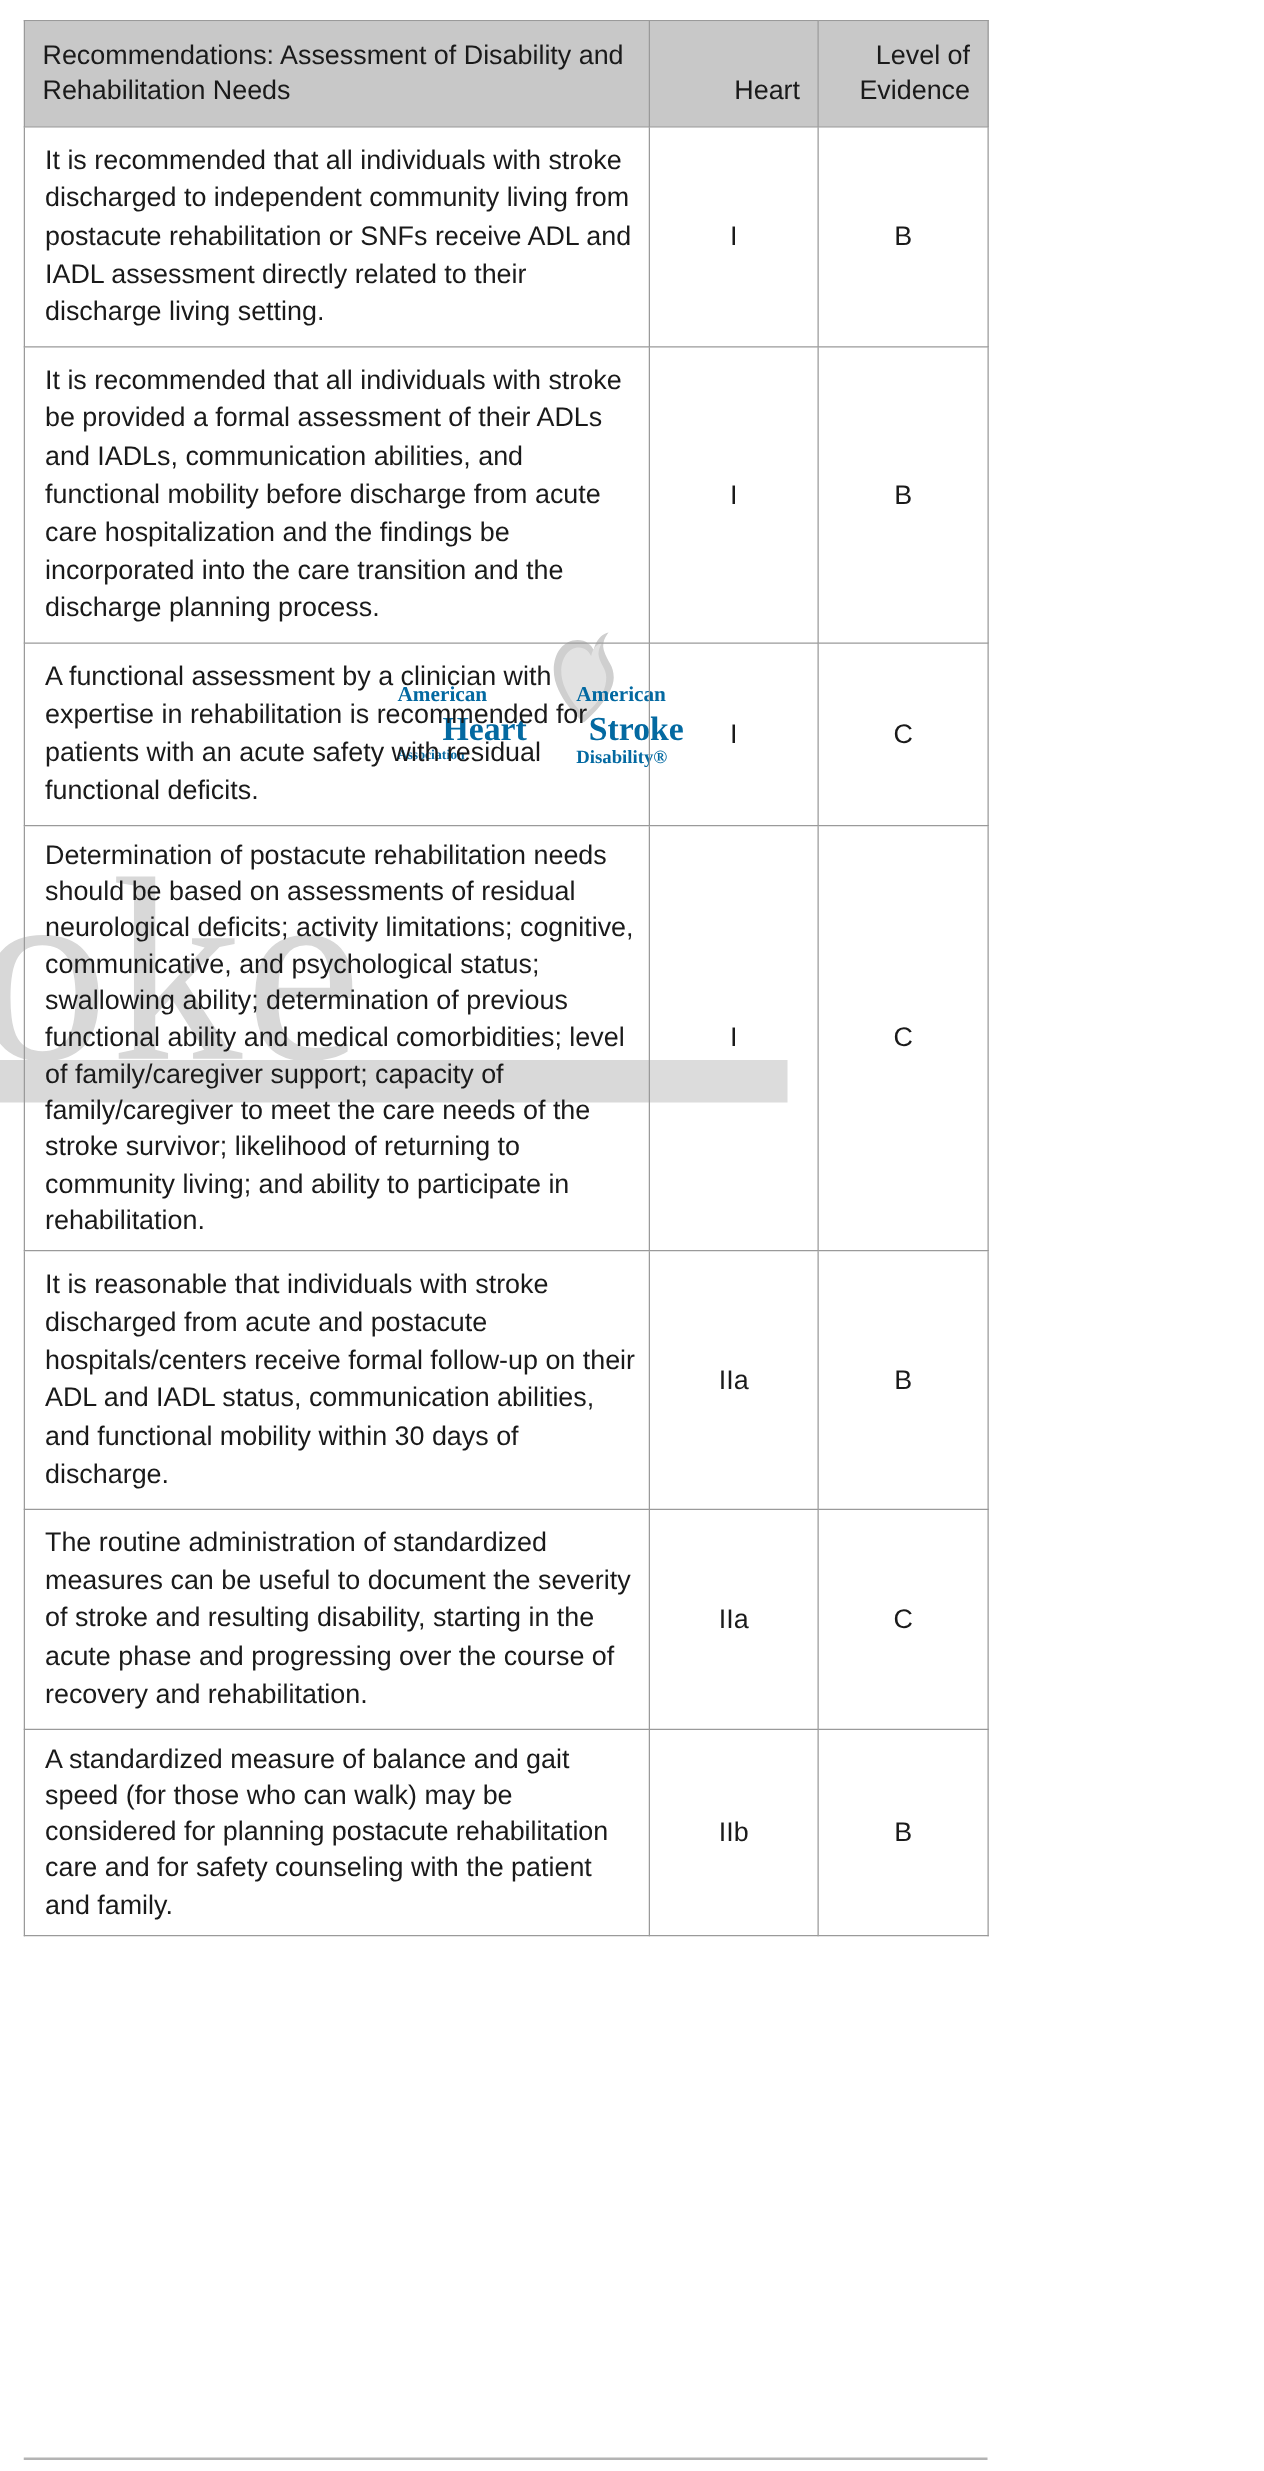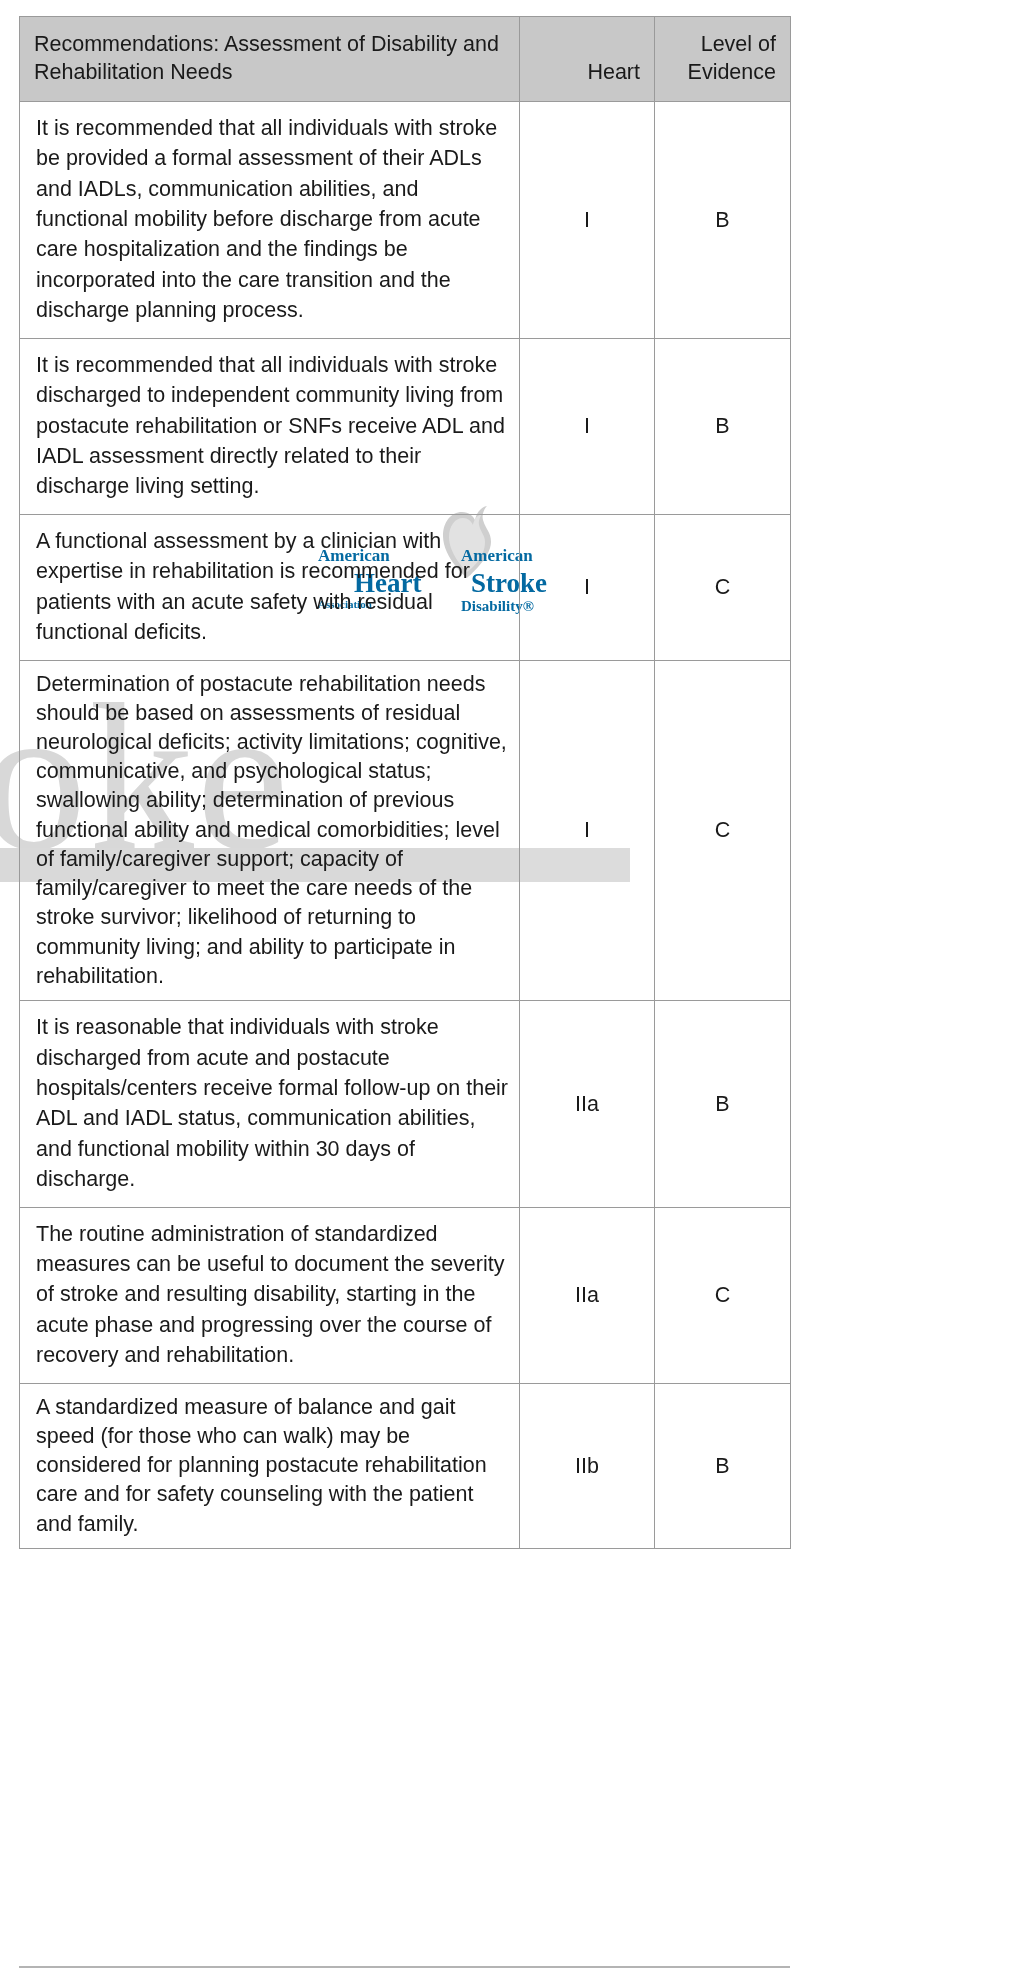--- a/index.html
+++ b/index.html
@@ -180,26 +180,26 @@
     </colgroup>
     <thead>
       <tr>
         <th class="h-rec">Recommendations: Assessment of Disability and Rehabilitation Needs</th>
         <th class="h-cls">Heart</th>
         <th class="h-loe">Level of Evidence</th>
       </tr>
     </thead>
     <tbody>
       <tr>
+        <td class="rec-text">It is recommended that all individuals with stroke discharged to independent community living from postacute rehabilitation or SNFs receive ADL and IADL assessment directly related to their discharge living setting.</td>
+        <td class="cls-cell">I</td>
+        <td class="loe-cell">B</td>
+      </tr>
+      <tr>
         <td class="rec-text">It is recommended that all individuals with stroke be provided a formal assessment of their ADLs and IADLs, communication abilities, and functional mobility before discharge from acute care hospitalization and the findings be incorporated into the care transition and the discharge planning process.</td>
-        <td class="cls-cell">I</td>
-        <td class="loe-cell">B</td>
-      </tr>
-      <tr>
-        <td class="rec-text">It is recommended that all individuals with stroke discharged to independent community living from postacute rehabilitation or SNFs receive ADL and IADL assessment directly related to their discharge living setting.</td>
         <td class="cls-cell">I</td>
         <td class="loe-cell">B</td>
       </tr>
       <tr>
         <td class="rec-text">A functional assessment by a clinician with expertise in rehabilitation is recommended for patients with an acute safety with residual functional deficits.</td>
         <td class="cls-cell">I</td>
         <td class="loe-cell">C</td>
       </tr>
       <tr class="dense">
         <td class="rec-text">Determination of postacute rehabilitation needs should be based on assessments of residual neurological deficits; activity limitations; cognitive, communicative, and psychological status; swallowing ability; determination of previous functional ability and medical comorbidities; level of family/caregiver support; capacity of family/caregiver to meet the care needs of the stroke survivor; likelihood of returning to community living; and ability to participate in rehabilitation.</td>

